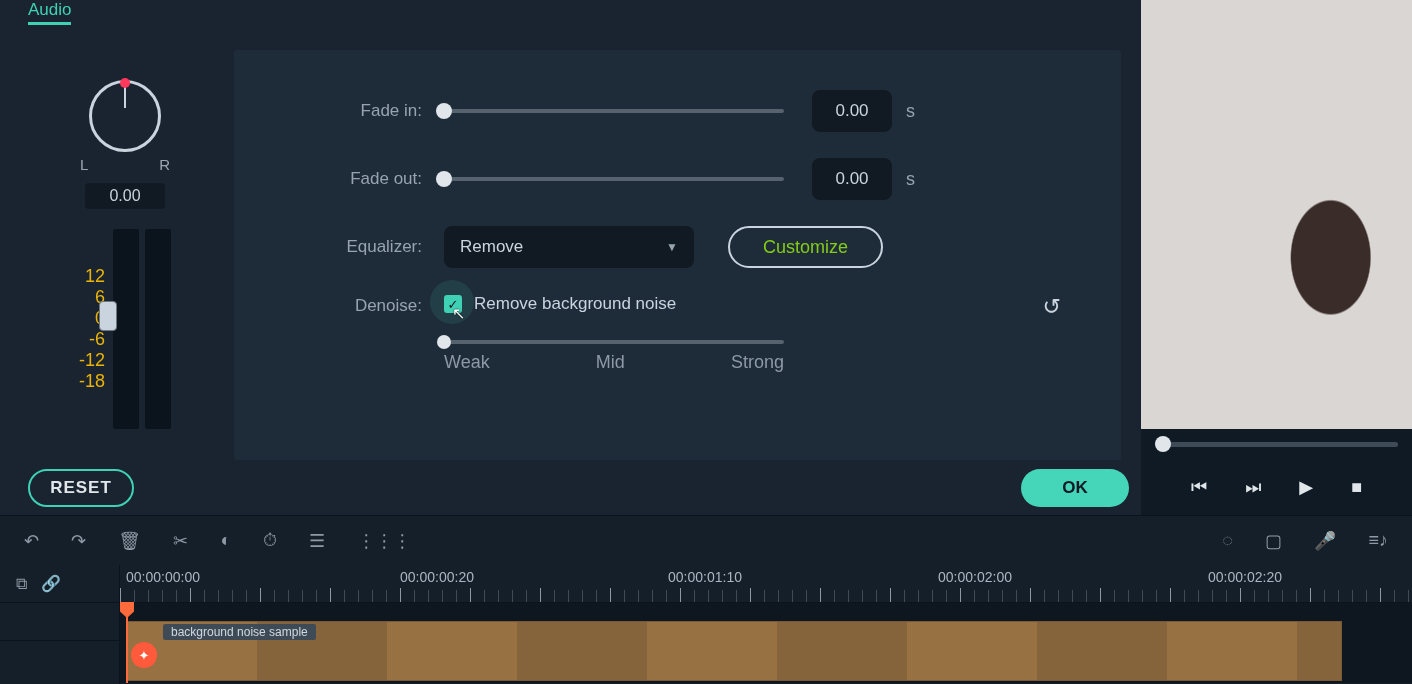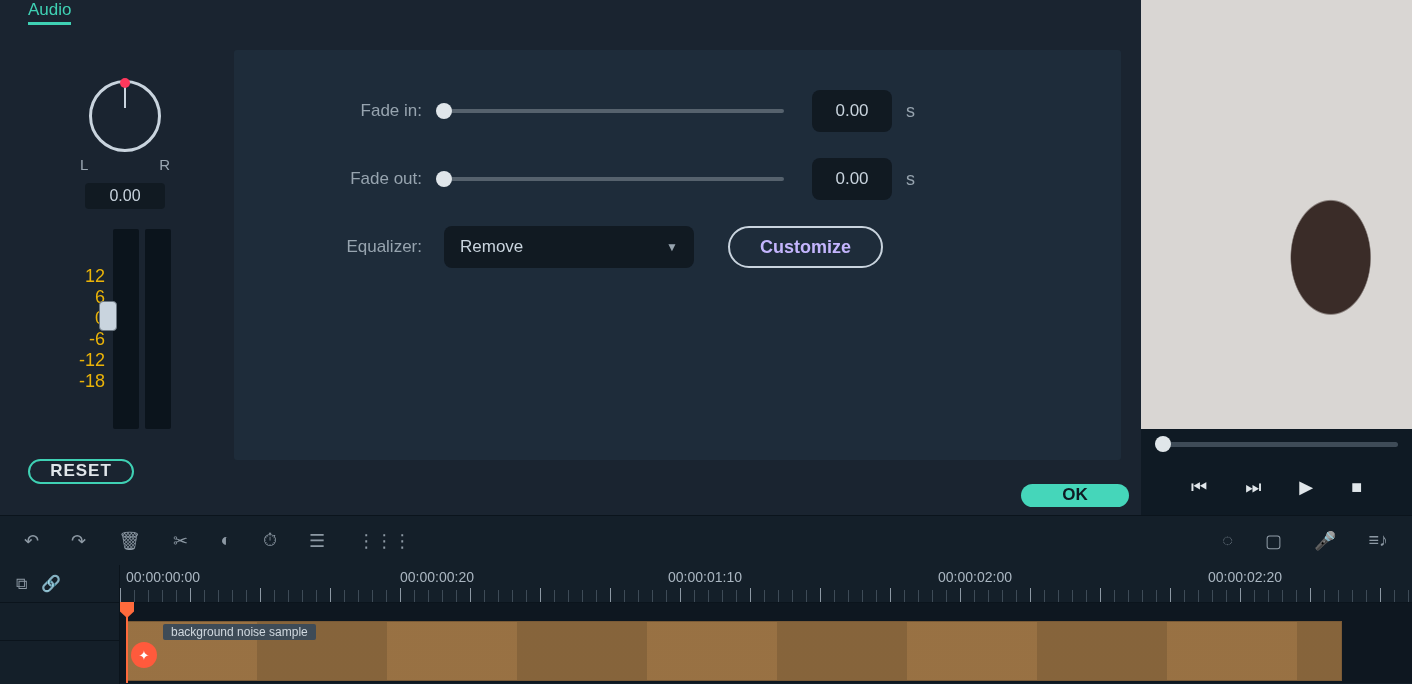--- a/index.html
+++ b/index.html
@@ -37,36 +37,36 @@
   .lbl { width:150px; text-align:right; padding-right:22px; font-size:17px; color:#97a4af; }
   .slider { flex:1; max-width:340px; height:4px; background:#56626d; border-radius:2px; position:relative; margin-right:28px; }
   .slider .thumb { position:absolute; top:50%; width:16px; height:16px; background:#e0e6ea; border-radius:50%; transform:translate(-50%,-50%); }
   .slider.pitch .thumb { left:50%; }
   .slider .track-fill { position:absolute; left:0; top:0; height:100%; background:#e0e6ea; border-radius:2px; }
   .valbox { width:80px; height:42px; background:#111a22; border-radius:8px; display:flex; align-items:center; justify-content:center; color:#c9d4de; font-size:17px; }
   .unit { margin-left:14px; color:#97a4af; font-size:18px; }
 
   .select { width:250px; height:42px; background:#111a22; border-radius:8px; display:flex; align-items:center; padding:0 16px; justify-content:space-between; color:#c9d4de; font-size:17px; }
   .chev { color:#97a4af; font-size:12px; }
-  .customize-btn { width:155px; height:42px; border:2px solid #c9d4de; border-radius:21px; display:flex; align-items:center; justify-content:center; color:#c4b5fd; font-size:18px; font-weight:700; margin-left:34px; }
+  .customize-btn { width:155px; height:42px; border:2px solid #c9d4de; border-radius:21px; display:flex; align-items:center; justify-content:center; color:#84cc16; font-size:18px; font-weight:400; margin-left:34px; }
 
   .denoise-row { align-items:flex-start; }
   .denoise-body { display:flex; flex-direction:column; }
   .chk-line { display:flex; align-items:center; gap:12px; position:relative; }
   .chk-halo { position:absolute; left:-14px; top:-14px; width:44px; height:44px; border-radius:50%; background:rgba(63,209,180,0.12); }
   .chk { width:18px; height:18px; background:#3fd1b4; border-radius:3px; display:flex; align-items:center; justify-content:center; color:#0b141c; font-size:13px; position:relative; z-index:2; }
   .chk-label { font-size:17px; color:#c9d4de; }
   .cursor { color:#fff; font-size:16px; position:absolute; left:8px; top:10px; z-index:3; text-shadow:0 0 2px #000; }
   .denoise-slider { width:340px; height:4px; background:#56626d; border-radius:2px; position:relative; margin-top:26px; }
   .denoise-slider .thumb { position:absolute; left:0; top:50%; width:14px; height:14px; background:#e0e6ea; border-radius:50%; transform:translate(-50%,-50%); }
   .denoise-labels { display:flex; justify-content:space-between; width:340px; margin-top:8px; font-size:18px; color:#8d99a4; }
   .reset-icn { margin-left:auto; color:#c9d4de; font-size:22px; align-self:flex-start; }
 
   
-  .panel-footer { position:absolute; bottom:8px; left:0; right:0; height:48px; display:flex; align-items:flex-start; padding:0 12px;flex-direction:column; }
+  .panel-footer { position:absolute; bottom:8px; left:0; right:0; height:48px; display:flex; align-items:flex-end; padding:0 12px; }
   .reset-btn { width:106px; height:38px; border:2px solid #3fd1b4; border-radius:19px; display:flex; align-items:center; justify-content:center; color:#e0e6ea; font-size:17px; font-weight:700; letter-spacing:1px; }
   .ok-btn { width:108px; height:38px; background:#45d6ba; border-radius:19px; display:flex; align-items:center; justify-content:center; color:#0f1a24; font-size:17px; font-weight:700; margin-left:auto; }
 
   
   .preview-video { flex:1; background: radial-gradient(ellipse 140px 200px at 70% 60%, #3a2c28 28%, #d9d6d3 29%); }
   .preview-scrub { height:30px; display:flex; align-items:center; padding:0 14px; }
   .scrub-track { flex:1; height:5px; background:#3e4b57; border-radius:3px; position:relative; }
   .scrub-thumb { position:absolute; left:0; top:50%; width:16px; height:16px; background:#e0e6ea; border-radius:50%; transform:translate(0,-50%); }
   .preview-ctrl { height:56px; display:flex; align-items:center; justify-content:center; gap:38px; }
   .preview-ctrl .icn { color:#e0e6ea; font-size:18px; }
@@ -162,20 +162,40 @@
 
         <div class="row">
           <div class="lbl">Equalizer:</div>
           <div class="select">
             <span>Remove</span>
             <span class="chev">▼</span>
           </div>
           <div class="customize-btn">Customize</div>
         </div>
 
+        <div class="row denoise-row">
+          <div class="lbl" style="padding-top:2px">Denoise:</div>
+          <div class="denoise-body">
+            <div class="chk-line">
+              <div class="chk-halo"></div>
+              <div class="chk">✓</div>
+              <span class="cursor">↖</span>
+              <span class="chk-label">Remove background noise</span>
+            </div>
+            <div class="denoise-slider">
+                <div class="thumb"></div>
+              </div>
+            <div class="denoise-labels">
+              <span>Weak</span>
+              <span>Mid</span>
+              <span>Strong</span>
+            </div>
+          </div>
+          <span class="reset-icn">↺</span>
+        </div>
 
       </div>
     </div>
 
     <div class="panel-footer">
       <div class="reset-btn">RESET</div>
       <div class="ok-btn">OK</div>
     </div>
   </div>
 

